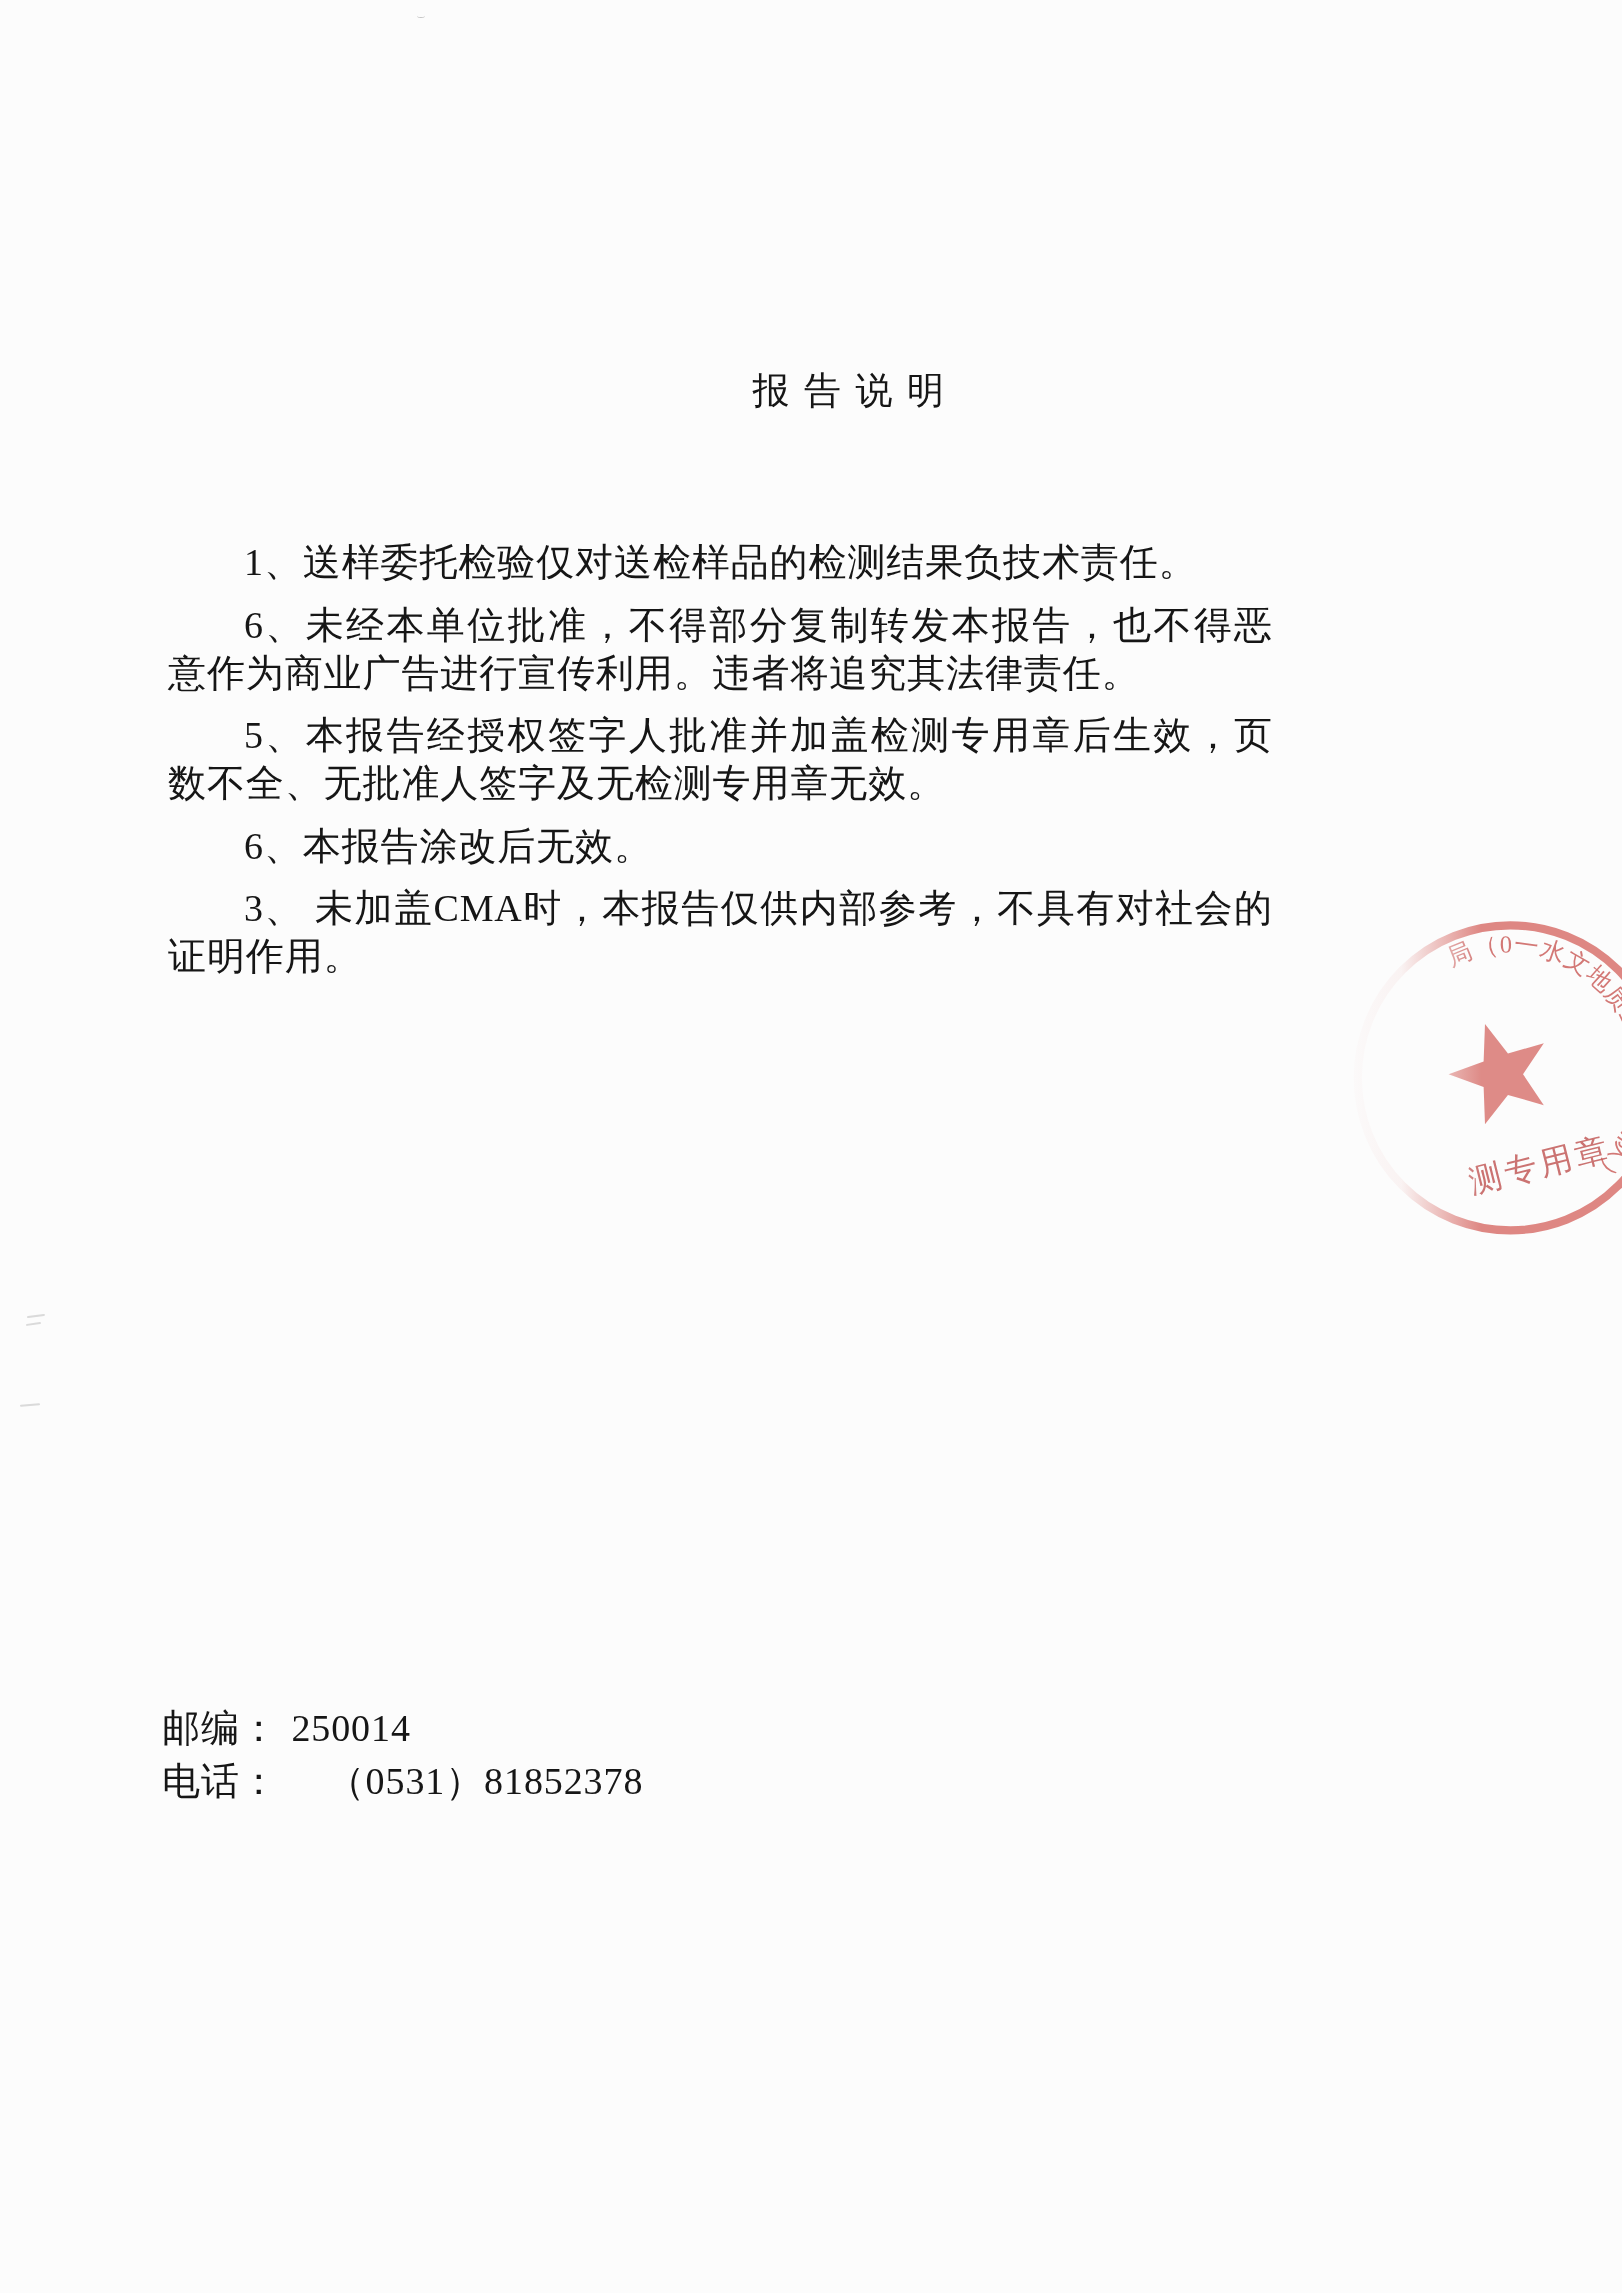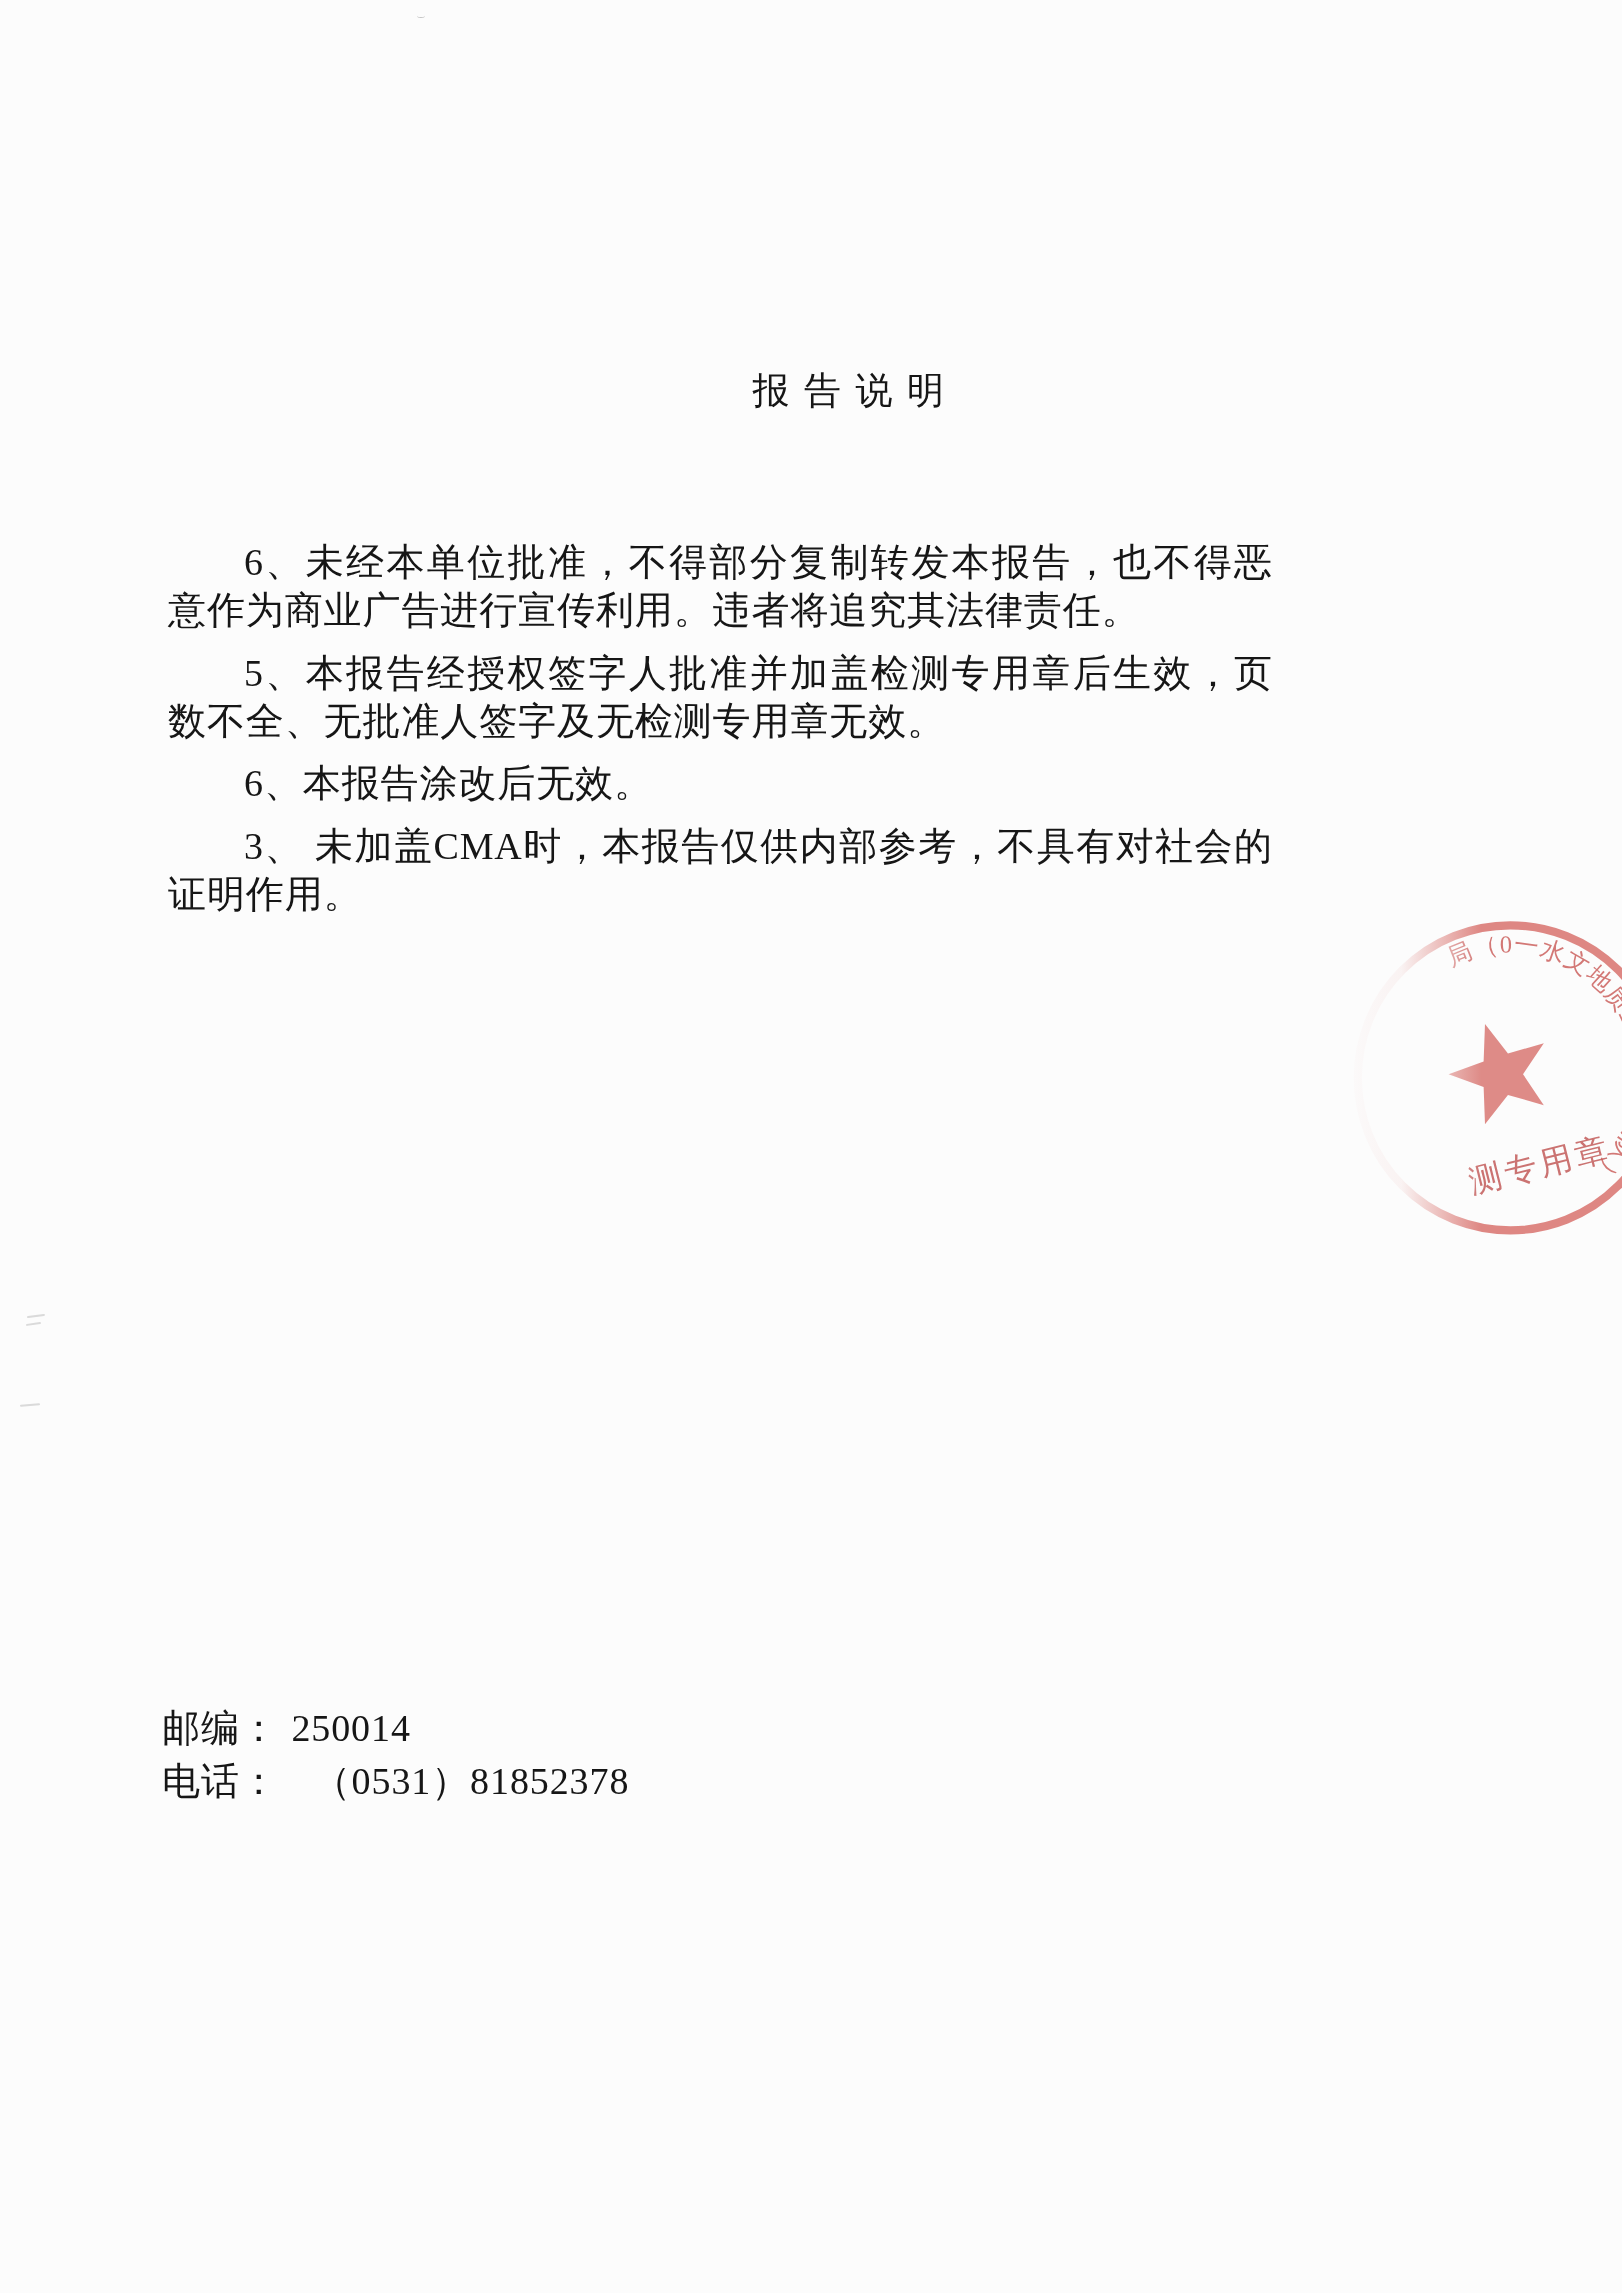--- a/index.html
+++ b/index.html
@@ -25,38 +25,39 @@
     text-align:justify;
   }
   .notes p{margin:0 0 14.5px 0;text-indent:76px;letter-spacing:0.9px;}
   .contact{
     position:absolute;left:162px;top:1702px;
     font-size:38px;line-height:53px;letter-spacing:0.9px;
   }
   .contact .row{white-space:nowrap;}
   .contact .val{margin-left:3.6px;}
   .contact .val-postal{margin-left:12.7px;font-family:Liberation Serif, serif;}
-  .contact .val-phone{margin-left:34px;}
+  .contact .val-phone{margin-left:48px;}
   .stamp-wrap{
     position:absolute;left:1336px;top:886px;width:286px;height:400px;
   }
   .artifact{position:absolute;background:#bdbdbd;opacity:.55;border-radius:1.8px;}
   .artifact-top{left:417px;top:12.7px;width:8.2px;height:4.5px;background:transparent;border-bottom:1.8px solid #9a9a9a;border-radius:50%;}
   .artifact-eq1{left:27px;top:1315px;width:18px;height:1.8px;transform:rotate(-8deg);}
   .artifact-eq2{left:25.5px;top:1323px;width:14.5px;height:1.8px;transform:rotate(-8deg);}
   .artifact-dash{left:20px;top:1404px;width:20px;height:1.8px;transform:rotate(-4deg);}
 </style>
 </head>
 <body>
 
 <div class="page">
 
   <h1 class="doc-title">报告说明</h1>
 
   <div class="notes">
+    <p>1、送样委托检验仅对送检样品的检测结果负技术责任。</p>
     <p>6、未经本单位批准，不得部分复制转发本报告，也不得恶意作为商业广告进行宣传利用。违者将追究其法律责任。</p>
     <p>5、本报告经授权签字人批准并加盖检测专用章后生效，页数不全、无批准人签字及无检测专用章无效。</p>
     <p>6、本报告涂改后无效。</p>
     <p>3、 未加盖CMA时，本报告仅供内部参考，不具有对社会的证明作用。</p>
   </div>
 
   <div class="contact">
     <div class="row">
       <span>邮编：</span><span class="val val-postal">250014</span>
     </div>

